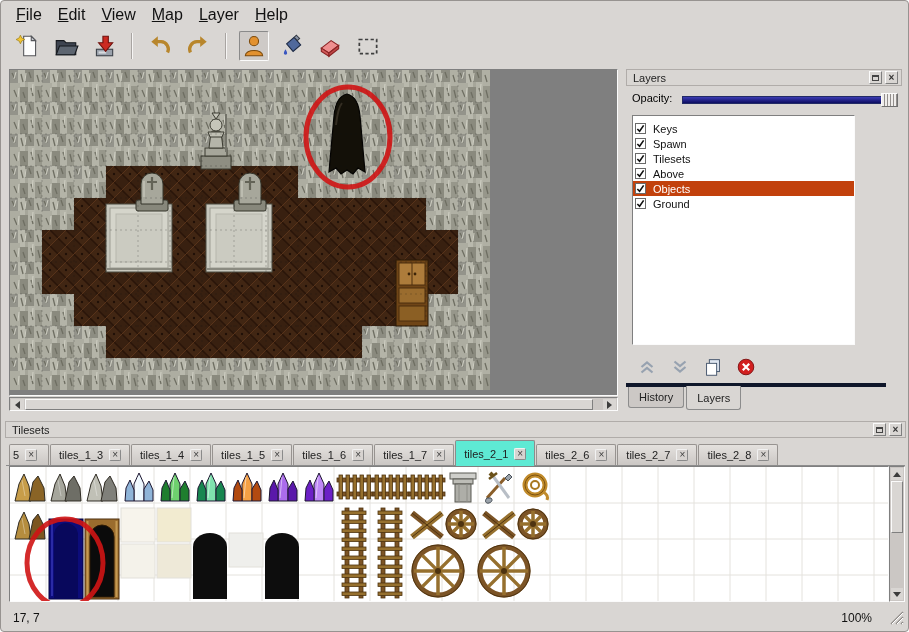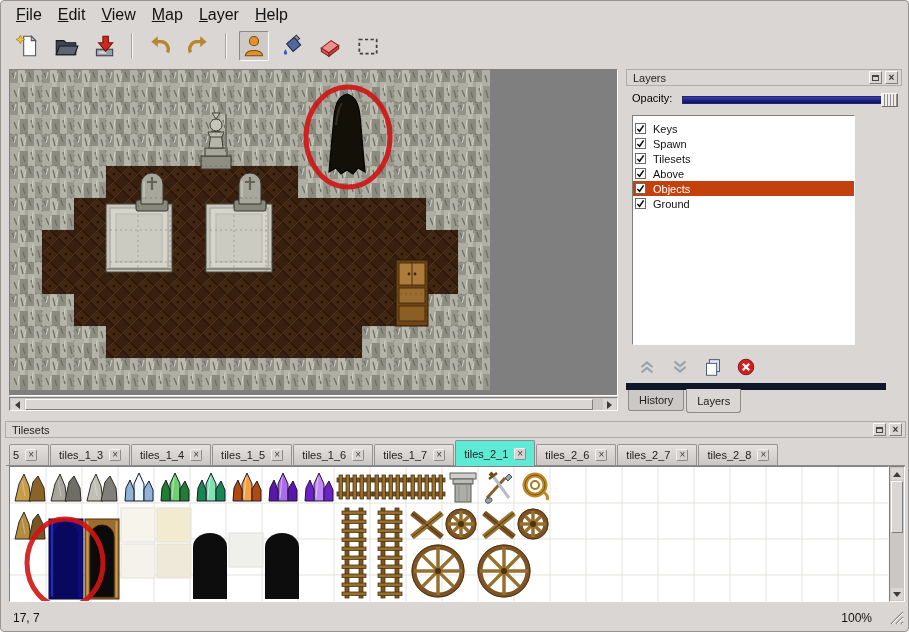--- a/index.html
+++ b/index.html
@@ -46,21 +46,21 @@
 #opacity-label{font-size:11px;padding-left:2px;width:52px}
 #opacity-slider{flex:1;height:16px;position:relative}
 #opacity-groove{position:absolute;left:0;right:0;top:4px;height:8px;background:linear-gradient(#3c3cb4,#0d0d62);border:1px solid #222a66}
 #opacity-handle{position:absolute;right:0;top:1px;width:17px;height:14px;background:repeating-linear-gradient(90deg,#efedeb 0 2px,#938f8c 2px 3px);border:1px solid;border-color:#fbfbfb #6f6f6f #6f6f6f #fbfbfb}
 #layer-list{position:absolute;left:6px;top:46px;width:223px;height:230px;background:#fff;overflow:hidden;padding-top:5px}
 .layer-row{display:flex;align-items:center;height:15px;padding-left:2px;font-size:11px;color:#111}
 .layer-row.selected{background:#c2410c;color:#fff}
 .checkbox{width:11px;height:11px;background:#fff;border:1px solid #6a6a6a;margin-right:7px;display:flex;align-items:center;justify-content:center;flex:none}
 #layer-btns{position:absolute;left:8px;top:284px;height:28px;display:flex;align-items:center;gap:7px}
 .small-btn{width:26px;height:26px;display:flex;align-items:center;justify-content:center}
-#layer-tabs{position:absolute;left:0;right:16px;top:314px;height:26px;border-top:7px solid #0f172a;display:flex;padding-left:2px}
+#layer-tabs{position:absolute;left:0;right:16px;top:314px;height:26px;border-top:4px solid #0f172a;display:flex;padding-left:2px}
 .l-tab{font-size:11px;padding:0 10px;height:21px;display:flex;align-items:center;background:#ccc8c5;border:1px solid #8c8c8c;border-top:none;border-radius:0 0 3px 3px;margin-right:2px;color:#222}
 .l-tab.active{background:#d9d6d3;height:24px;margin-top:-1px}
 
 
 #tilesets-dock{position:absolute;left:4px;top:420px;width:901px;height:182px}
 #tileset-tabs{position:absolute;left:1px;top:19px;right:1px;height:26px;border-bottom:1px solid #8c8c8c;display:flex;align-items:flex-end;padding-left:3px}
 .ts-tab{display:flex;align-items:center;gap:6px;padding:0 8px;height:21px;background:linear-gradient(#e4e1de,#cbc7c4);border:1px solid #979390;border-bottom:none;border-radius:2px 2px 0 0;margin-right:1px;font-size:11px;color:#222;white-space:nowrap}
 .ts-tab.active{height:26px;background:#5eead4;border-color:#8c8c8c;margin-bottom:-1px;z-index:2;position:relative}
 .ts-tab.trunc{width:40px;overflow:hidden;padding-left:3px}
 .tab-close{width:12px;height:12px;line-height:10px;text-align:center;font-size:10px;color:#3f3f3f;background:#d7d3d0;border:1px solid;border-color:#f2f2f2 #8a8a8a #8a8a8a #f2f2f2;border-radius:2px;flex:none}

